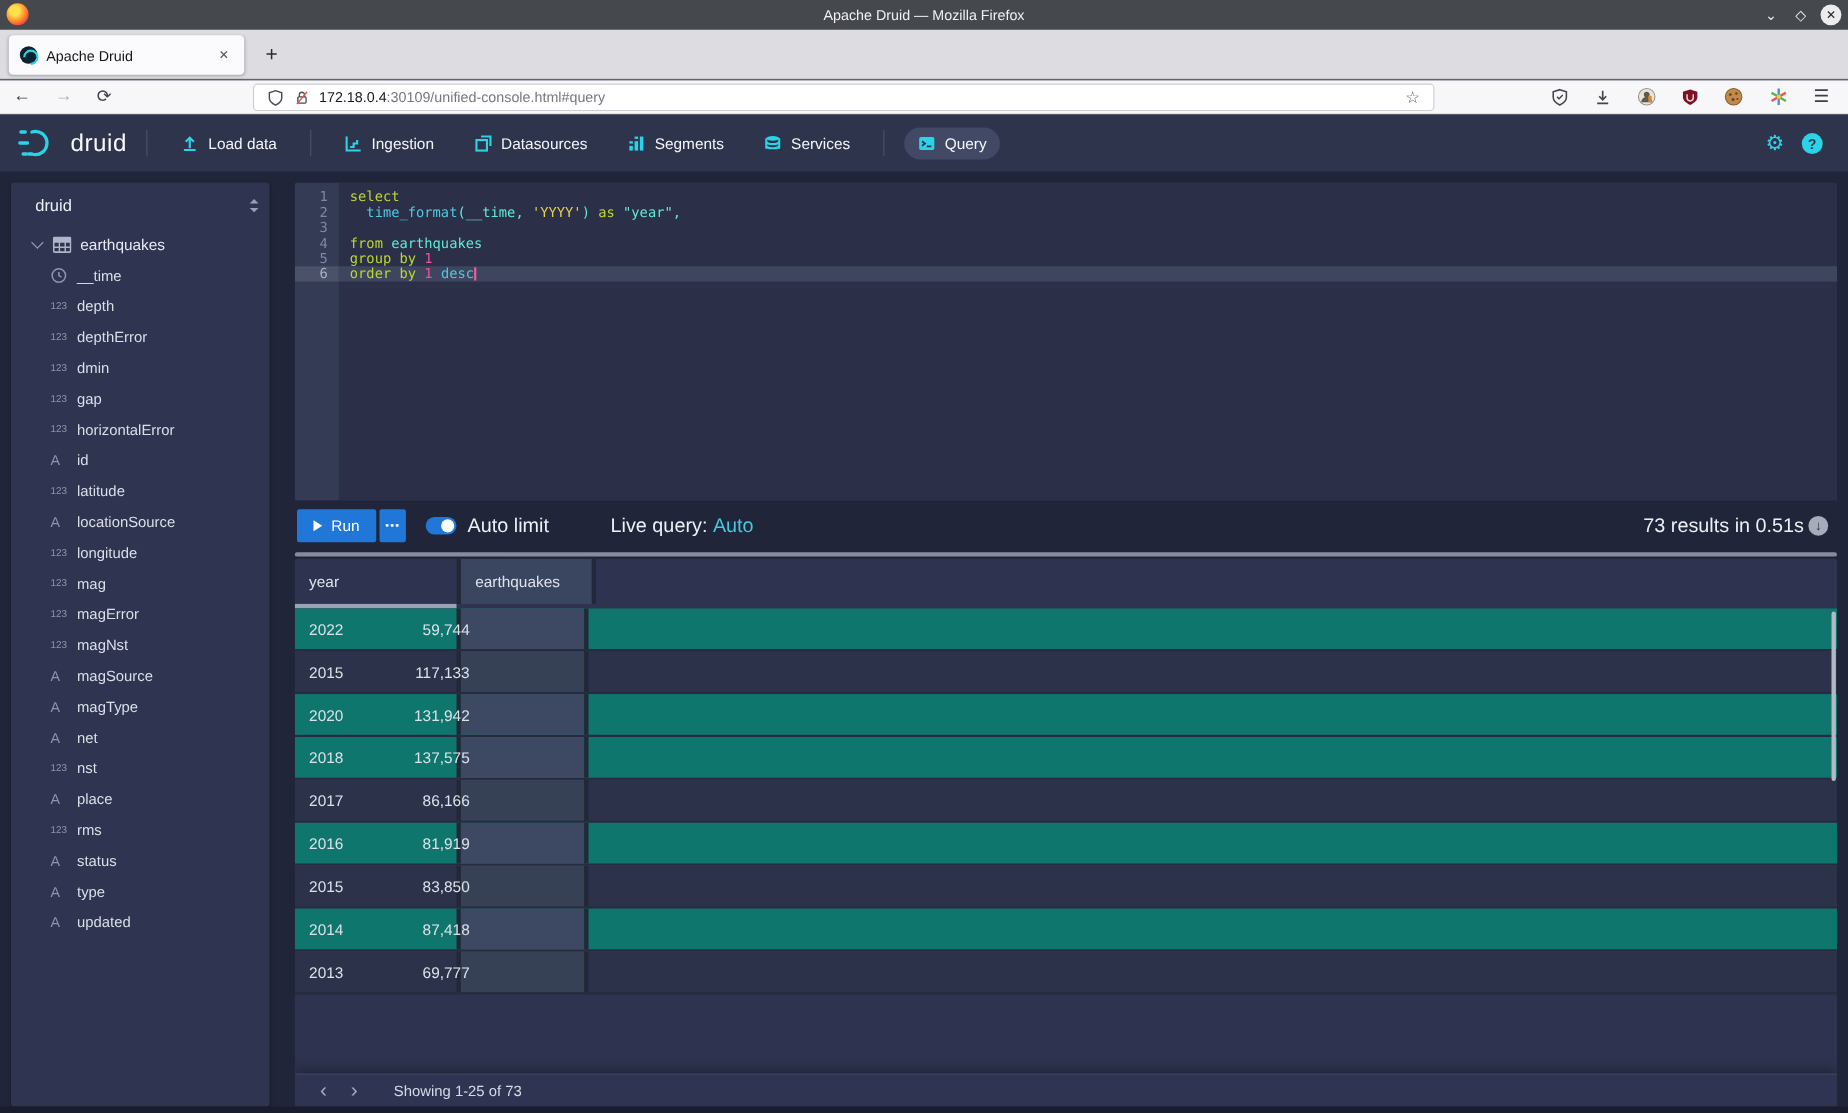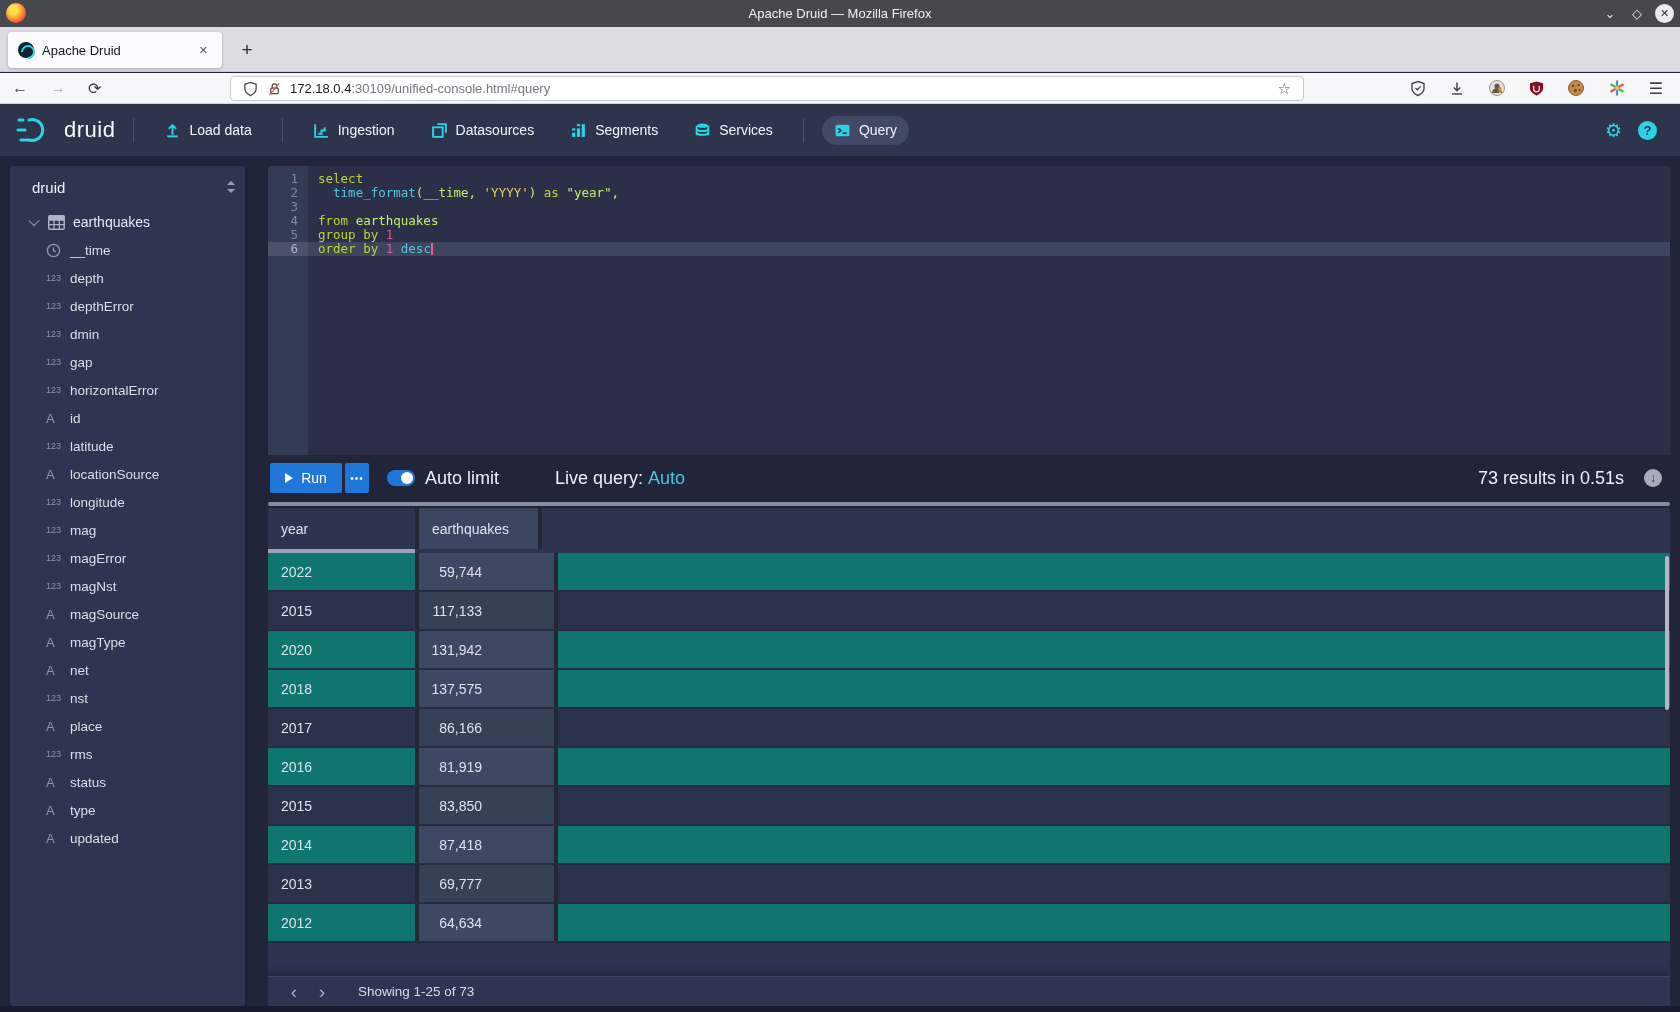--- a/index.html
+++ b/index.html
@@ -71,56 +71,56 @@
 
   
   .editor { position:absolute; left:268px; top:166px; width:1402px; height:289px; background:#2b3048; border-radius:3px 3px 0 0; overflow:hidden;
     font-family:"DejaVu Sans Mono", monospace; font-size:12.5px; }
   .gutter { position:absolute; left:0; top:0; width:40px; height:289px; background:#343b55; }
   .gutter-num { position:absolute; right:10px; width:26px; text-align:right; color:#7d87a6; height:14px; line-height:14px; }
   .gutter-num.active { background:#4a5168; color:#aab3cc; left:0; width:40px; padding-right:10px; }
   .code-area { position:absolute; left:40px; top:0; right:0; height:289px; }
   .code-line { position:absolute; left:0; right:0; height:14px; line-height:14px; padding-left:10px; white-space:pre; color:#dfe3ee; }
   .code-line.active { background:#3e465f; }
-  .tok-kw { color:#bdd62f; } .tok-fn { color:#50c7de; } .tok-str { color:#e7d04c; } .tok-num { color:#f1509b; } .tok-id { color:#bef264; }
+  .tok-kw { color:#bdd62f; } .tok-fn { color:#50c7de; } .tok-str { color:#e7d04c; } .tok-num { color:#f1509b; } .tok-id { color:#5eead4; }
   .caret { display:inline-block; width:2px; height:12px; background:#f25a9b; vertical-align:-2px; }
 
   
   .runbar { position:absolute; left:268px; top:455px; width:1402px; height:47px; }
   .runbar-left { position:absolute; left:2px; top:8px; height:30px; display:flex; align-items:center; }
   .btn-run { width:72px; height:30px; background:#2077d8; border-radius:2px; color:#ffffff; font-size:14px;
     display:flex; align-items:center; justify-content:center; gap:8px; }
   .play-tri { width:0; height:0; border-left:8px solid #fff; border-top:5px solid transparent; border-bottom:5px solid transparent; }
   .btn-more { width:24px; height:30px; background:#2077d8; border-radius:2px; color:#fff; font-size:10px; letter-spacing:1px;
     display:flex; align-items:center; justify-content:center; margin-left:3px; }
   .toggle { width:28px; height:16px; border-radius:8px; background:#2077d8; position:relative; margin-left:18px; }
   .toggle-knob { position:absolute; right:2px; top:2px; width:12px; height:12px; border-radius:50%; background:#fff; }
   .lbl { color:#edf0f6; font-size:18px; }
   .auto-limit { margin-left:10px; }
   .live-q { margin-left:56px; }
   .live-q-val { color:#41c9de; margin-left:5px; }
-  .runbar-right { position:absolute; right:8px; top:8px; height:30px; display:flex; align-items:center; gap:20px;text-align:right; }
+  .runbar-right { position:absolute; right:8px; top:8px; height:30px; display:flex; align-items:center; gap:4px;text-align:right; }
   .dl-circle { width:18px; height:18px; border-radius:50%; background:#a6acba; color:#252a3d; font-size:12px; font-weight:bold;
     display:flex; align-items:center; justify-content:center; }
 
   
   .hscroll { position:absolute; left:268px; top:502px; width:1402px; height:4px; background:#868ca0; border-radius:2px; }
   .results { position:absolute; left:268px; top:508px; width:1402px; height:498px; background:#2e3450; border-radius:3px 3px 0 0; overflow:hidden; }
   .thead { position:absolute; left:0; top:0; width:100%; height:41px; display:flex; }
   .hcell { height:41px; display:flex; align-items:center; padding-left:13px; color:#dde2ee; font-size:14px; }
   .hcell.year { width:147px; background:#2e3450; }
   .cgap { width:4px; background:#232838; height:100%; }
   .hcell.eq { width:119px; background:#3a4660; }
   .hcell.rest { flex:1; background:#2e3450; padding-left:0; }
   .sort-underline { position:absolute; left:0; top:41px; width:147px; height:4px; background:#9ba2b5; }
   .tbody { position:absolute; left:0; top:45px; width:100%; height:453px; overflow:hidden; }
   .trow { display:flex; height:39px; border-bottom:2px solid #262b3e; }
   .tcell { display:flex; align-items:center; font-size:14px; color:#dde1ea; }
   .tcell.year { width:147px; padding-left:13px; }
-  .tcell.eq { width:135px; justify-content:flex-end; padding-right:72px; }
+  .tcell.eq { width:112px; justify-content:flex-end; padding-right:104px; }
   .tcell.rest { flex:1; }
   .trow.odd { background:#0f766e; } .trow.odd .tcell.eq { background:#3d4963; }
   .trow.even { background:#2c324a; } .trow.even .tcell.eq { background:#364156; }
   .vscroll { position:absolute; right:1px; top:48px; width:4px; height:154px; background:#b4b8c4; border-radius:2px; }
   .rfooter { position:absolute; left:0; bottom:0; width:100%; height:30px; background:#2f3452; border-top:1px solid #3c4361;
     box-shadow:0 -4px 10px rgba(0,0,0,.3); display:flex; align-items:center; padding-left:14px; }
   .pg-btn { width:24px; height:24px; display:flex; align-items:center; justify-content:center; color:#a9b0c2; font-size:19px; }
   .pg-next { margin-left:4px; }
   .showing { margin-left:24px; color:#d7dbe6; font-size:13.5px; }
 
@@ -494,27 +494,20 @@
           <div class="cgap"></div>
           <div class="tcell rest"></div>
         </div>
         <div class="trow even">
           <div class="tcell year">2013</div>
           <div class="cgap"></div>
           <div class="tcell eq">69,777</div>
           <div class="cgap"></div>
           <div class="tcell rest"></div>
         </div>
-        <div class="trow odd">
-          <div class="tcell year">2012</div>
-          <div class="cgap"></div>
-          <div class="tcell eq">64,634</div>
-          <div class="cgap"></div>
-          <div class="tcell rest"></div>
-        </div>
       </div>
     <div class="vscroll"></div>
     <div class="rfooter">
       <div class="pg-btn">‹</div>
       <div class="pg-btn pg-next">›</div>
       <span class="showing">Showing 1-25 of 73</span>
     </div>
   </div>
 
   <div class="bottom-strip"></div>

